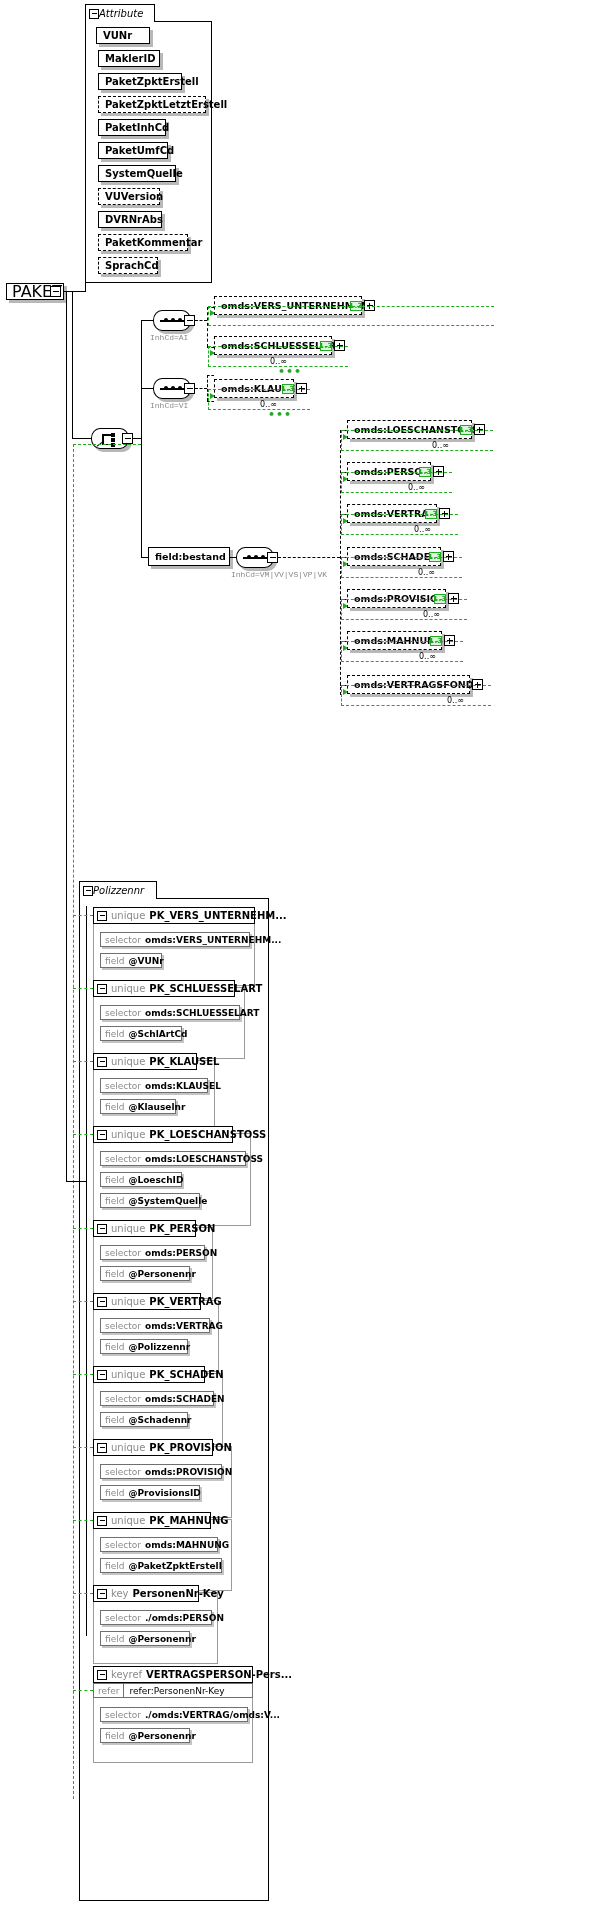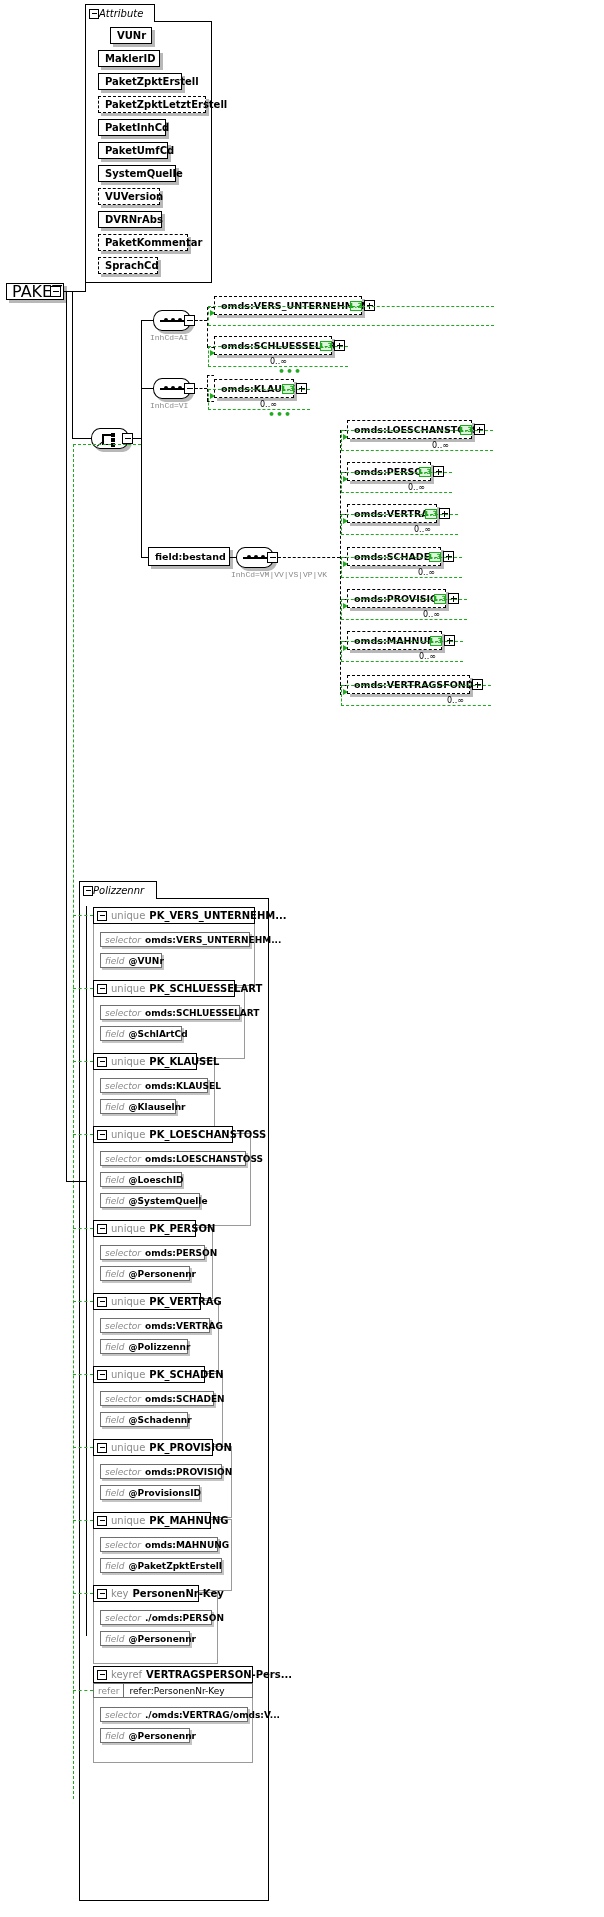--- a/index.html
+++ b/index.html
@@ -109,21 +109,21 @@
     height:17px;display:flex;align-items:center;gap:4px;padding:0 6px 0 3px;
     font-size:10px;white-space:nowrap;
   }
   .ckw{color:#8a8a8a;font-weight:normal;}
   .cname{color:#000;font-weight:bold;}
   .csub{
     position:absolute;box-sizing:border-box;background:#fff;border:1.2px solid #6f6f6f;
     height:15px;display:flex;align-items:center;gap:4px;padding:0 4px;
     font-size:9px;white-space:nowrap;box-shadow:2px 2px 0 0 #c4c4c4;
   }
-  .csub .kw{color:#8a8a8a;font-weight:normal;font-style:italic;}
+  .csub .kw{color:#8a8a8a;font-weight:normal;}
   .csub .val{color:#000;font-weight:bold;}
   .crefer{
     position:absolute;box-sizing:border-box;background:#fff;border:1.1px solid #6f6f6f;
     height:15px;display:flex;align-items:center;font-size:9px;white-space:nowrap;
   }
   .crefer .kw{color:#8a8a8a;padding:0 4px;border-right:1.1px solid #6f6f6f;height:100%;display:flex;align-items:center;}
   .crefer .val{color:#000;padding:0 5px;}
 
   
   .garrow{position:absolute;width:0;height:0;border-left:5px solid #1faa1f;border-top:3.5px solid transparent;border-bottom:3.5px solid transparent;}
@@ -134,21 +134,21 @@
 
 <div class="canvas">
 
   <div class="frame-tab" style="left:85px;top:4px;width:70px;">
     <span class="tgl"></span>
     <span>Attribute</span>
   </div>
   <div class="frame" style="left:85px;top:21px;width:127px;height:262px;border-top:none;"></div>
   <div class="ln lnh" style="left:155px;top:21px;width:57px;height:1.3px;"></div>
 
-  <div class="nodebox" style="left:110px;top:27px;width:42px;height:17px;">
+  <div class="nodebox" style="left:96px;top:27px;width:54px;height:17px;">
     <span>VUNr</span>
     </div>
   <div class="nodebox" style="left:98px;top:50px;width:62px;height:17px;">
     <span>MaklerID</span>
     </div>
   <div class="nodebox" style="left:98px;top:73px;width:84px;height:17px;">
     <span>PaketZpktErstell</span>
     </div>
   <div class="nodebox opt" style="left:98px;top:96px;width:108px;height:17px;">
     <span>PaketZpktLetztErstell</span>

